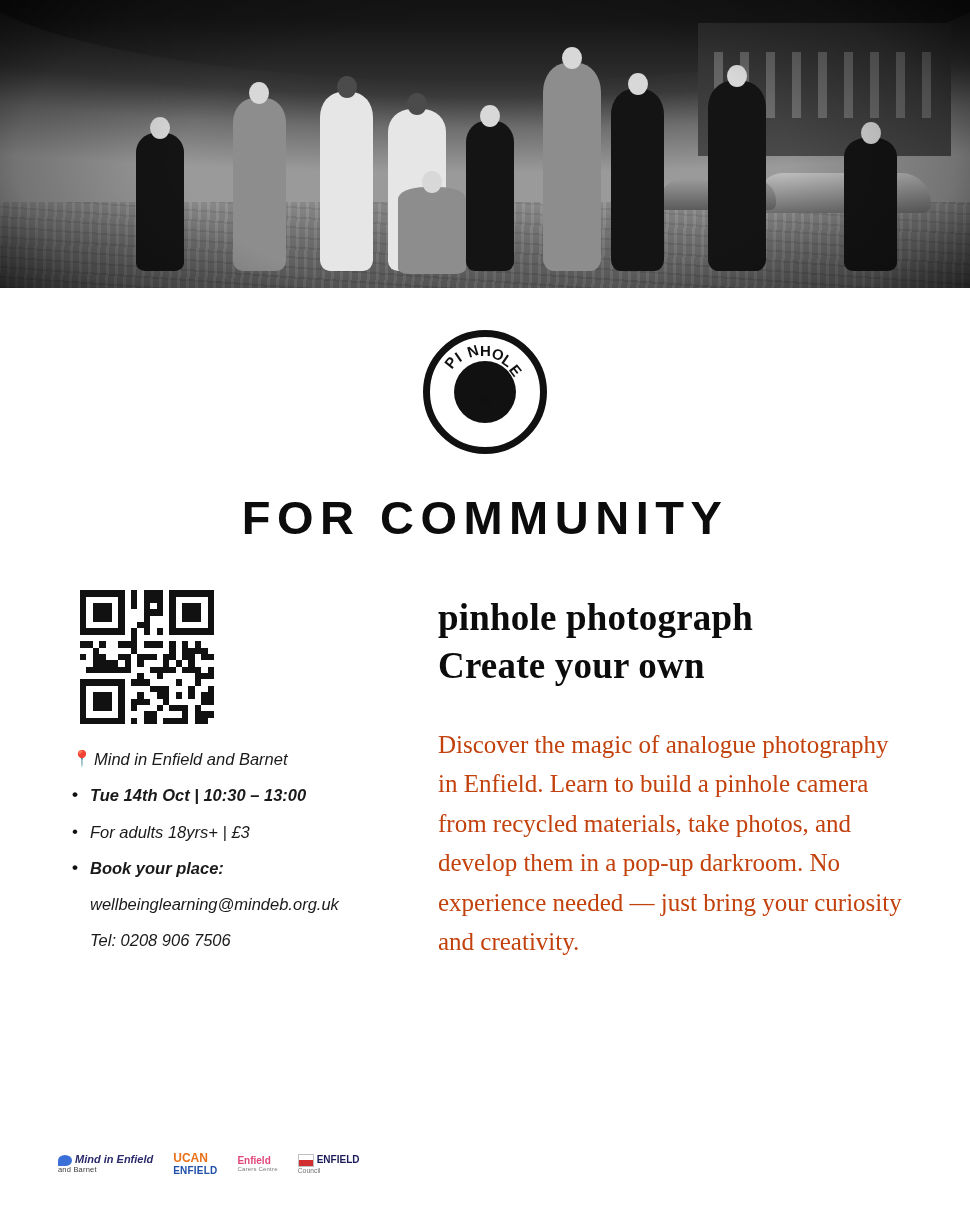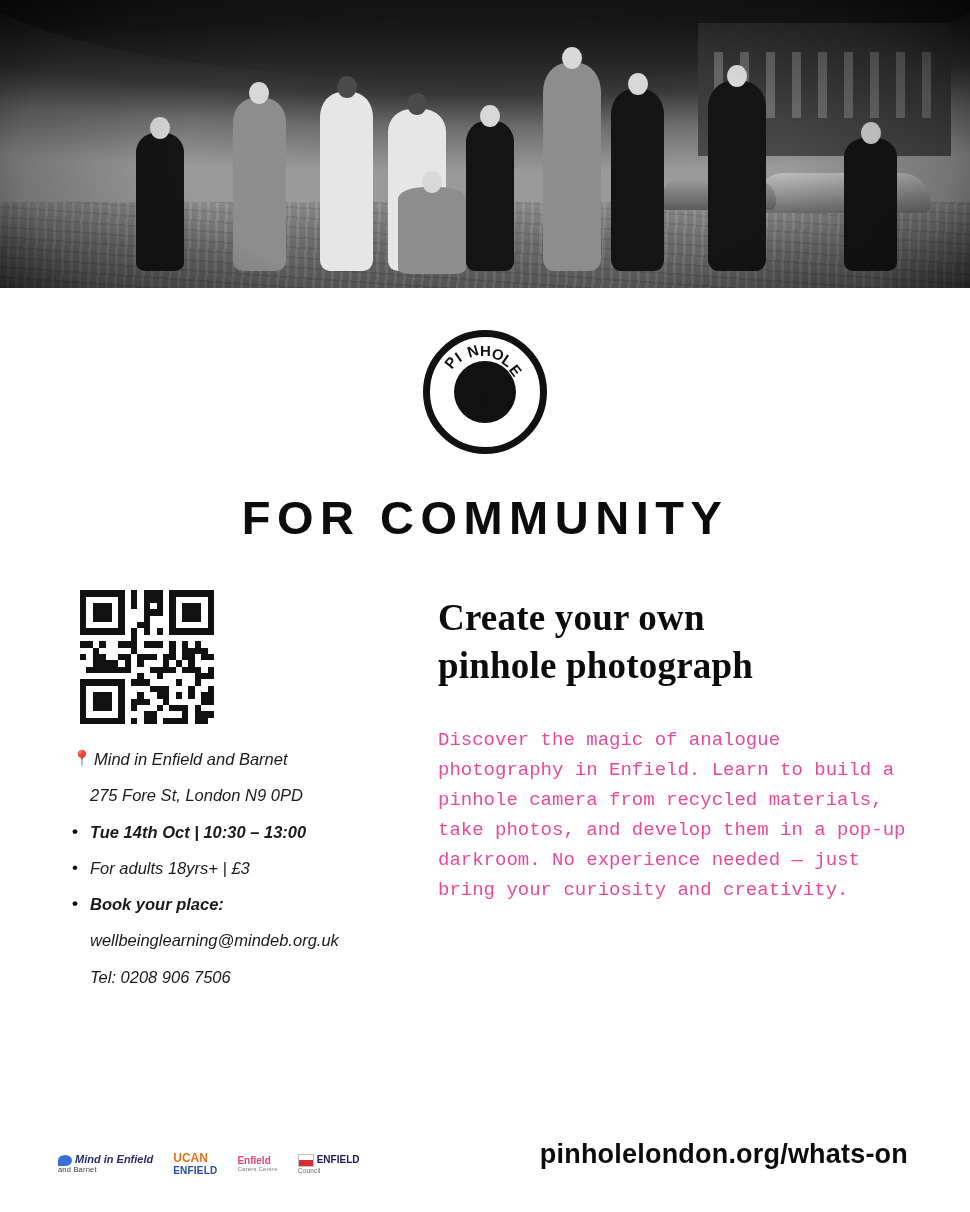--- a/index.html
+++ b/index.html
@@ -175,24 +175,24 @@
   .headline {
     font-family: "Liberation Serif", serif;
     font-weight: 700;
     font-size: 37px;
     line-height: 1.28;
     color: #0c0c0c;
     letter-spacing: .2px;
   }
   .body-copy {
     margin-top: 36px;
-    font-family: Liberation Mono, monospace;
-    font-size: 19px;
+    font-family: Liberation Serif, serif;
+    font-size: 25px;
     line-height: 1.58;
-    color: #ec4899;
+    color: #c2410c;
   }
 
   
   .footer {
     position: absolute;
     left: 0; bottom: 0;
     width: 100%;
     padding: 0 62px 36px 58px;
     display: flex;
     align-items: flex-end;
@@ -776,23 +776,20 @@
           <i style="background: rgb(255, 255, 255);"></i>
           <i></i>
           <i></i>
           <i style="background: rgb(255, 255, 255);"></i>
         </div>
       <div class="details" id="details">
           <div class="detail-line">
             <span class="pin">📍</span>
             <span>Mind in Enfield and Barnet</span>
           </div>
-          <div class="detail-line indent">
-            <span>275 Fore St, London N9 0PD</span>
-          </div>
           <div class="detail-line bold">
             <span class="bullet">•</span>
             <span>Tue 14th Oct | 10:30 – 13:00</span>
           </div>
           <div class="detail-line">
             <span class="bullet">•</span>
             <span>For adults 18yrs+ | £3</span>
           </div>
           <div class="detail-line bold">
             <span class="bullet">•</span>
@@ -802,22 +799,22 @@
             <span>wellbeinglearning@mindeb.org.uk</span>
           </div>
           <div class="detail-line indent">
             <span>Tel: 0208 906 7506</span>
           </div>
         </div>
     </div>
 
     <div class="col-right">
       <div class="headline">
+        <div>pinhole photograph</div>
         <div>Create your own</div>
-        <div>pinhole photograph</div>
       </div>
       <p class="body-copy">Discover the magic of analogue photography in Enfield. Learn to build a pinhole camera from recycled materials, take photos, and develop them in a pop-up darkroom. No experience needed — just bring your curiosity and creativity.</p>
     </div>
   </div>
 
   <div class="footer">
     <div class="logos-block">
       <div class="partner-logos" id="partners">
           <div class="plogo ">
             <div class="p1"><span class="mind-mark"></span>Mind in Enfield</div>
@@ -830,16 +827,15 @@
           <div class="plogo carers">
             <div class="p1">Enfield</div>
             <div class="p2">Carers Centre</div>
           </div>
           <div class="plogo council">
             <div class="p1"><span class="flag-mark"></span>ENFIELD</div>
             <div class="p2">Council</div>
           </div>
         </div>
     </div>
-    <div class="website">pinholelondon.org/whats-on</div>
   </div>
 
 </div>
 
 </body></html>

